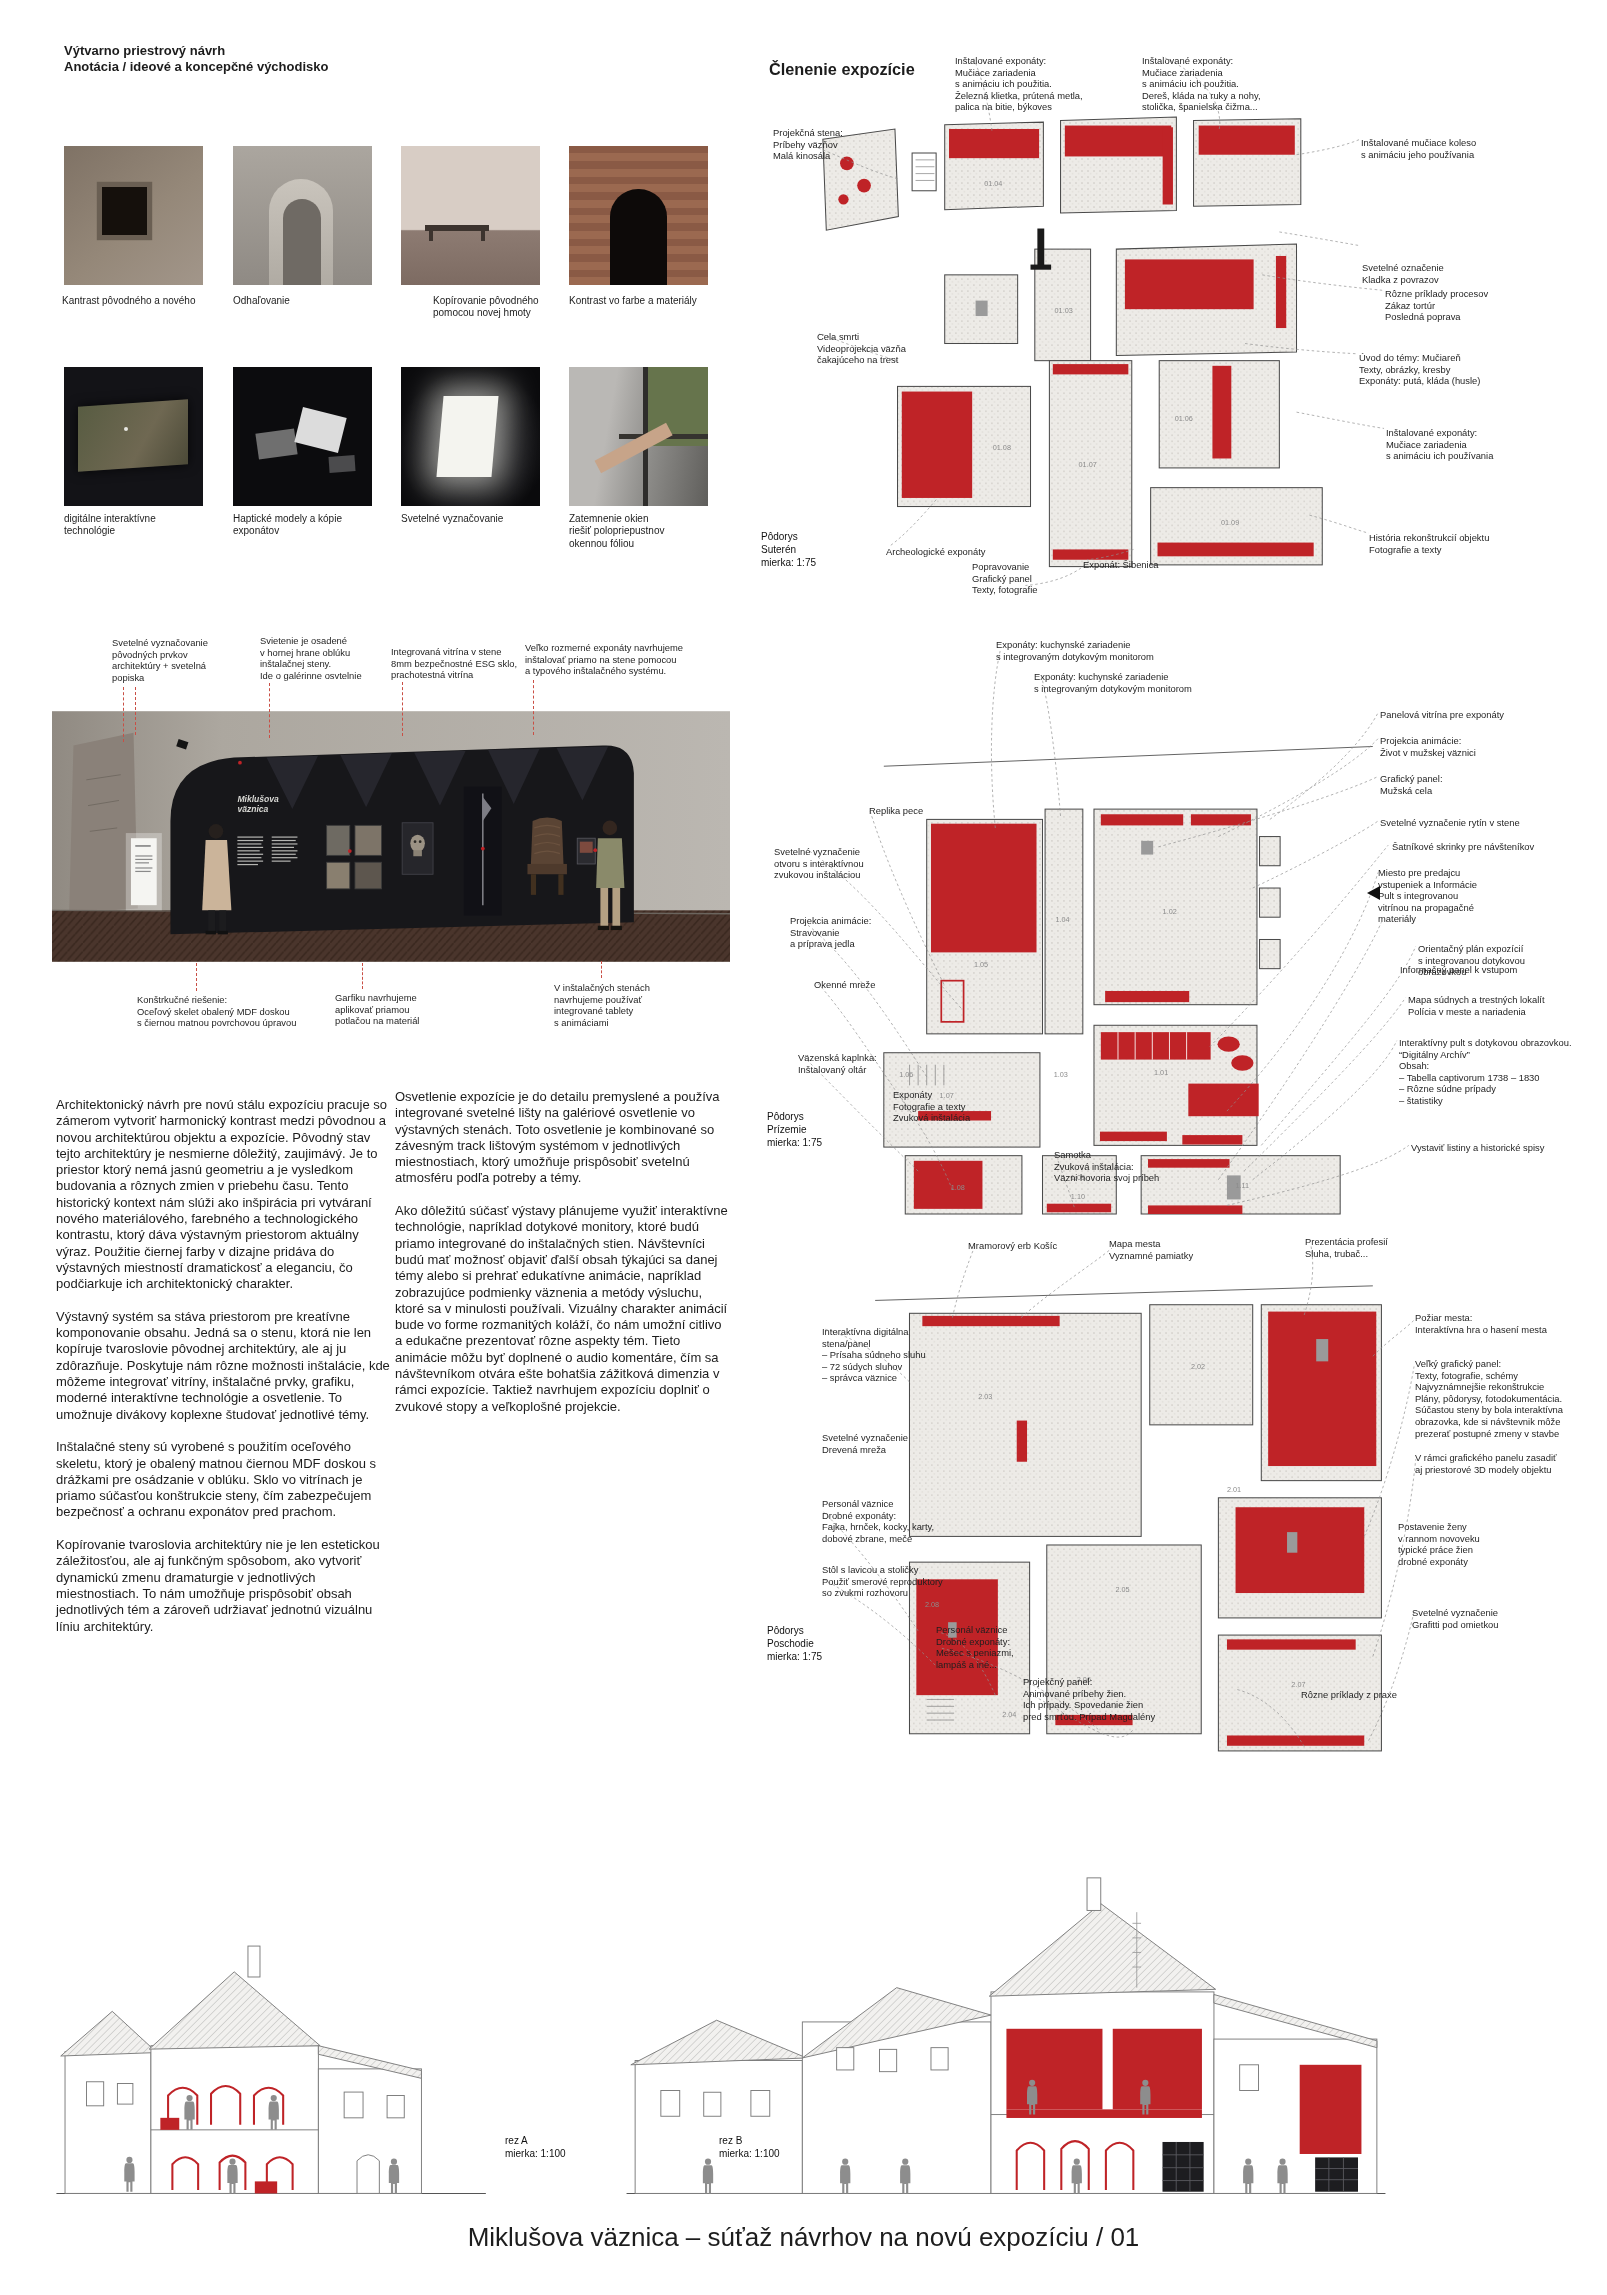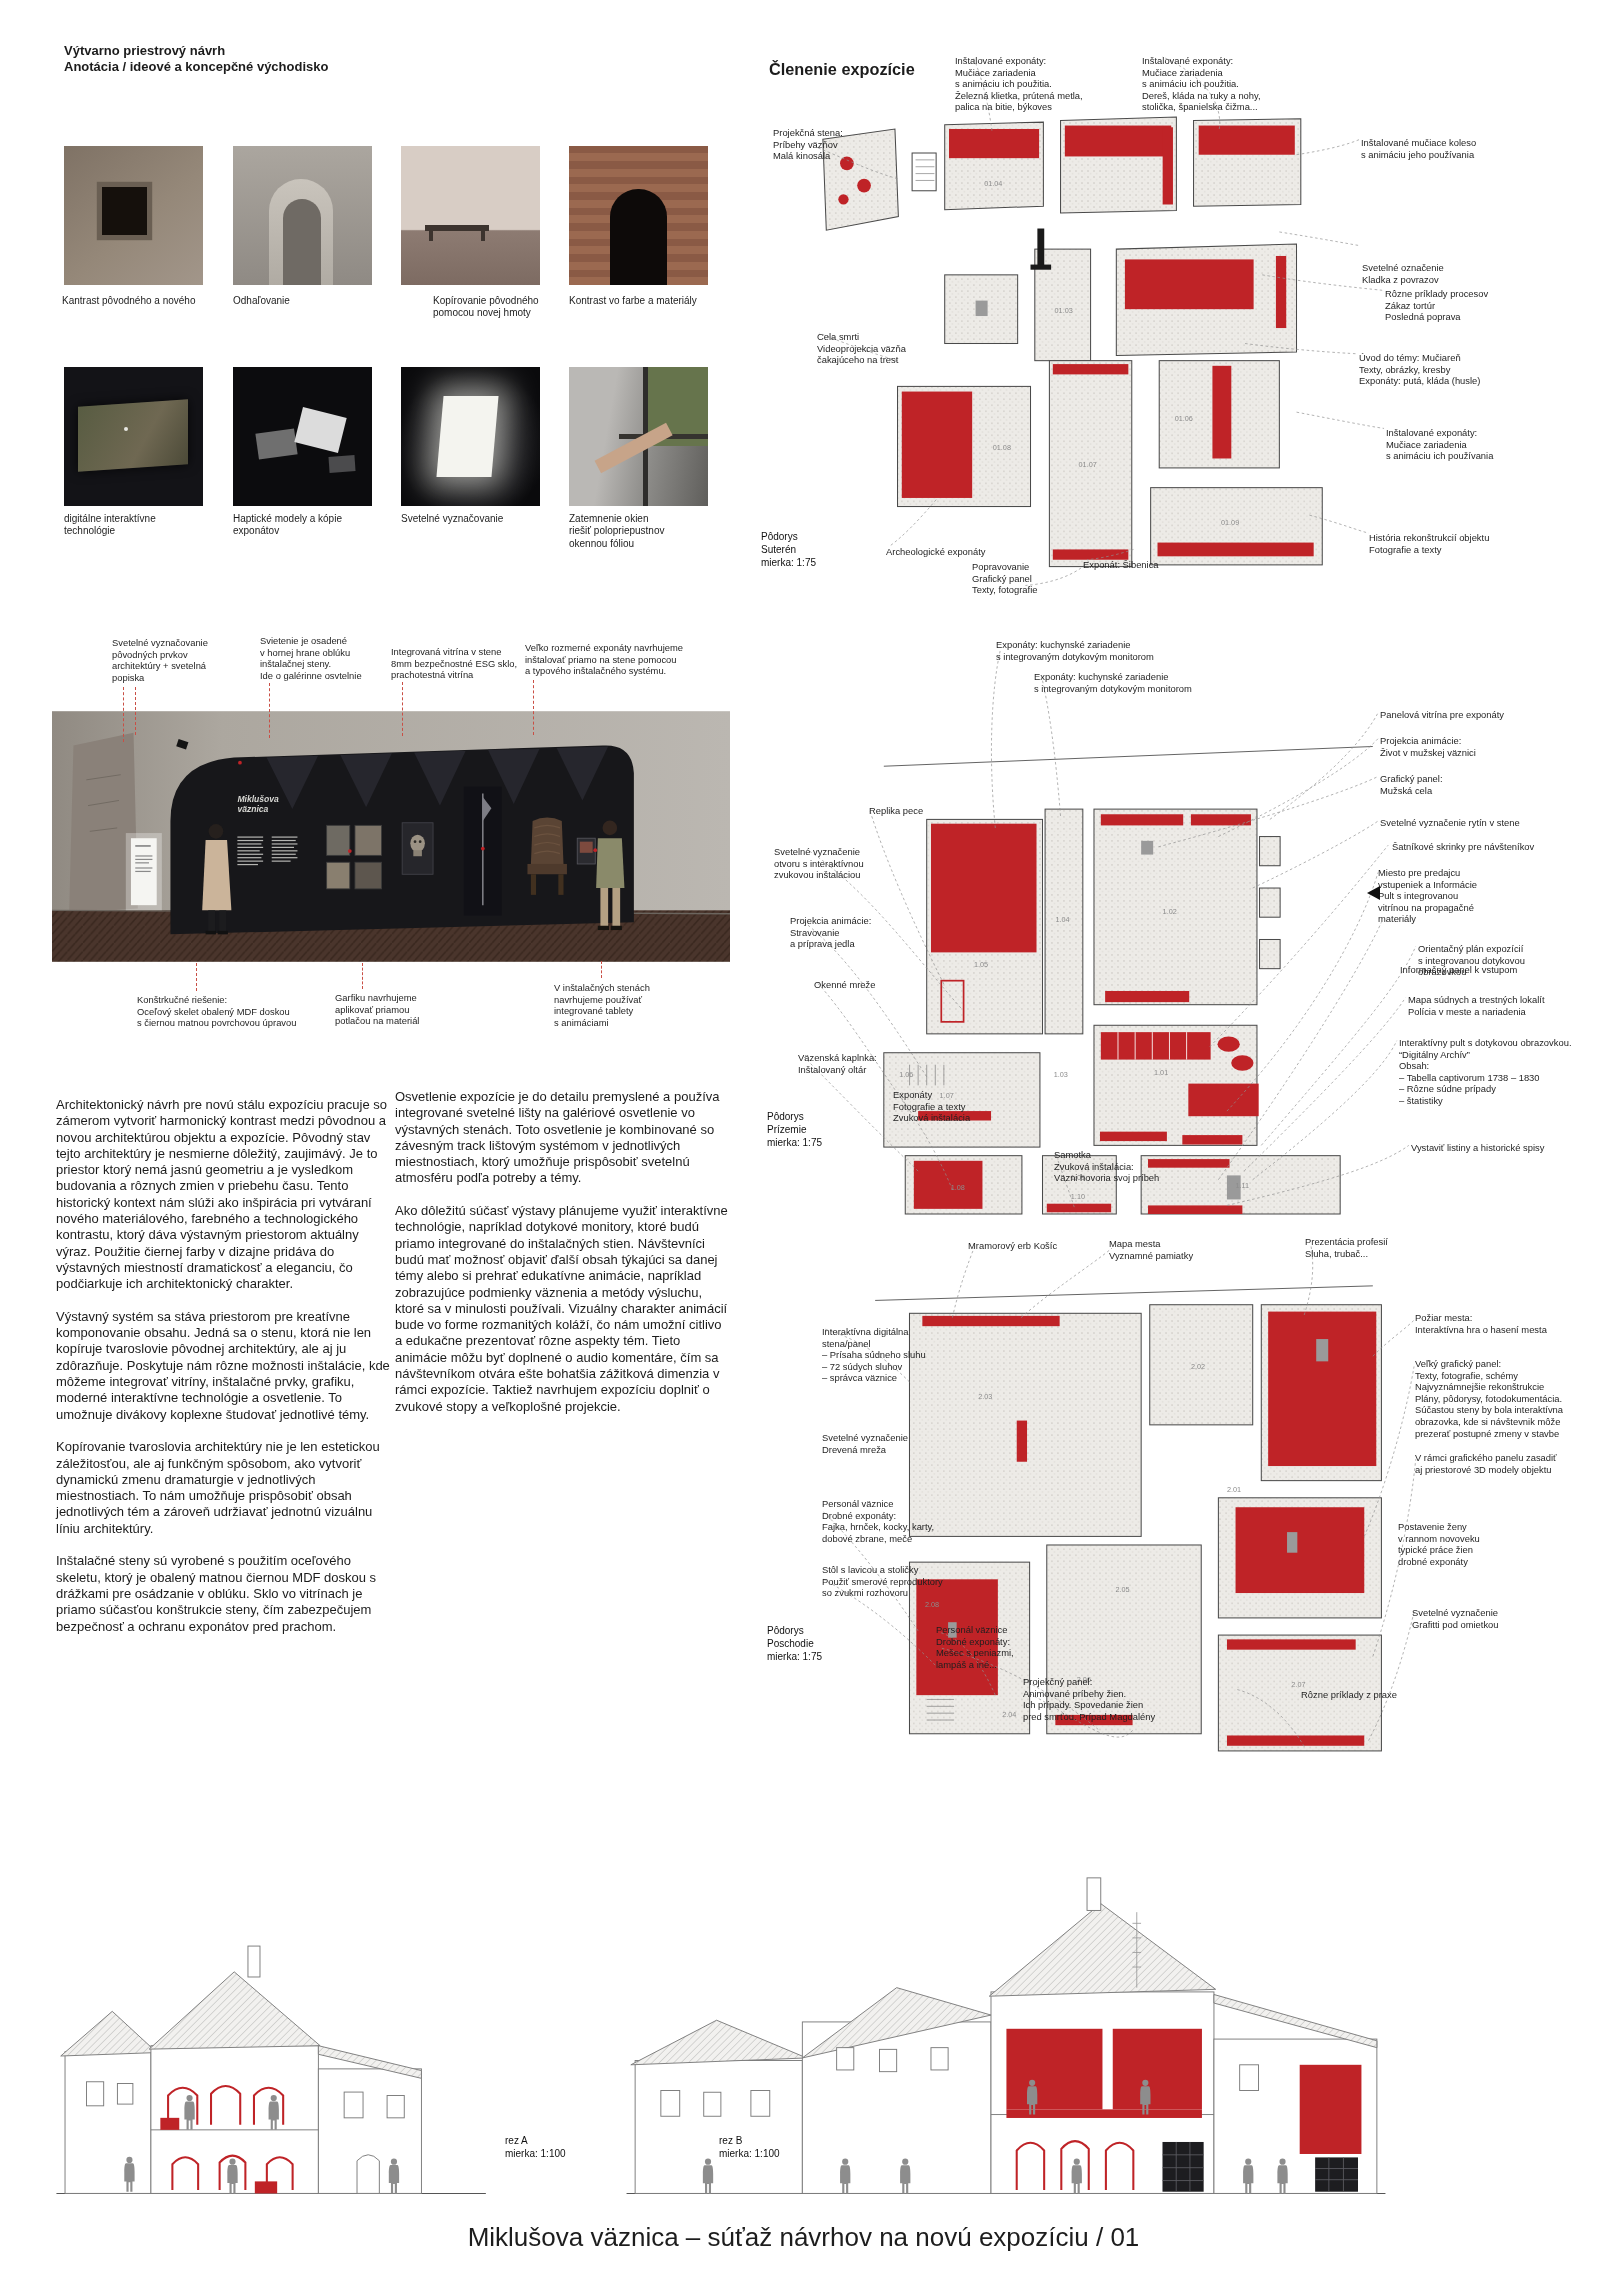--- a/index.html
+++ b/index.html
@@ -617,22 +617,22 @@
 <div class="ann" style="left:1412px;top:1607px;">Svetelné vyznačenie
 Grafitti pod omietkou</div>
 <div class="ann" style="left:1301px;top:1689px;">Rôzne príklady z praxe</div>
 <div class="ptitle" style="left:767px;top:1624px;">Pôdorys
 Poschodie
 mierka: 1:75</div>
 
 <div class="essay" style="left:56px;top:1089px;margin-top:8px;">
   <p>Architektonický návrh pre novú stálu expozíciu pracuje so zámerom vytvoriť harmonický kontrast medzi pôvodnou a novou architektúrou objektu a expozície. Pôvodný stav tejto architektúry je nesmierne dôležitý, zaujimávý. Je to priestor ktorý nemá jasnú geometriu a je vysledkom budovania a rôznych zmien v priebehu času. Tento historický kontext nám slúži ako inšpirácia pri vytváraní nového materiálového, farebného a technologického kontrastu, ktorý dáva výstavným priestorom aktuálny výraz. Použitie čiernej farby v dizajne pridáva do výstavných miestností dramatickosť a eleganciu, čo podčiarkuje ich architektonický charakter.</p>
   <p>Výstavný systém sa stáva priestorom pre kreatívne komponovanie obsahu. Jedná sa o stenu, ktorá nie len kopíruje tvaroslovie pôvodnej architektúry, ale aj ju zdôrazňuje. Poskytuje nám rôzne možnosti inštalácie, kde môžeme integrovať vitríny, inštalačné prvky, grafiku, moderné interaktívne technológie a osvetlenie. To umožnuje divákovy koplexne študovať jednotlivé témy.</p>
+  <p>Inštalačné steny sú vyrobené s použitím oceľového skeletu, ktorý je obalený matnou čiernou MDF doskou s drážkami pre osádzanie v oblúku. Sklo vo vitrínach je priamo súčasťou konštrukcie steny, čím zabezpečujem bezpečnosť a ochranu exponátov pred prachom.</p>
   <p>Kopírovanie tvaroslovia architektúry nie je len estetickou záležitosťou, ale aj funkčným spôsobom, ako vytvoriť dynamickú zmenu dramaturgie v jednotlivých miestnostiach. To nám umožňuje prispôsobiť obsah jednotlivých tém a zároveň udržiavať jednotnú vizuálnu líniu architektúry.</p>
-  <p>Inštalačné steny sú vyrobené s použitím oceľového skeletu, ktorý je obalený matnou čiernou MDF doskou s drážkami pre osádzanie v oblúku. Sklo vo vitrínach je priamo súčasťou konštrukcie steny, čím zabezpečujem bezpečnosť a ochranu exponátov pred prachom.</p>
 </div>
 <div class="essay" style="left:395px;top:1089px;">
   <p>Osvetlenie expozície je do detailu premyslené a používa integrované svetelné lišty na galériové osvetlenie vo výstavných stenách. Toto osvetlenie je kombinované so závesným track lištovým systémom v jednotlivých miestnostiach, ktorý umožňuje prispôsobiť svetelnú atmosféru podľa potreby a témy.</p>
   <p>Ako dôležitú súčasť výstavy plánujeme využiť interaktívne technológie, napríklad dotykové monitory, ktoré budú priamo integrované do inštalačných stien. Návštevníci budú mať možnosť objaviť ďalší obsah týkajúci sa danej témy alebo si prehrať edukatívne animácie, napríklad zobrazujúce podmienky väznenia a metódy výsluchu, ktoré sa v minulosti používali. Vizuálny charakter animácií bude vo forme rozmanitých koláží, čo nám umožní citlivo a edukačne prezentovať rôzne aspekty tém. Tieto animácie môžu byť doplnené o audio komentáre, čím sa návštevníkom otvára ešte bohatšia zážitková dimenzia v rámci expozície. Taktiež navrhujem expozíciu doplniť o zvukové stopy a veľkoplošné projekcie.</p>
 </div>
 
 <svg style="left:52px;top:1910px;" width="434" height="292" viewBox="0 0 505 340">
   <defs>
     <pattern id="hA" width="6" height="6" patternUnits="userSpaceOnUse" patternTransform="rotate(45)">
       <rect width="6" height="6" fill="#f2f1ef"></rect>

